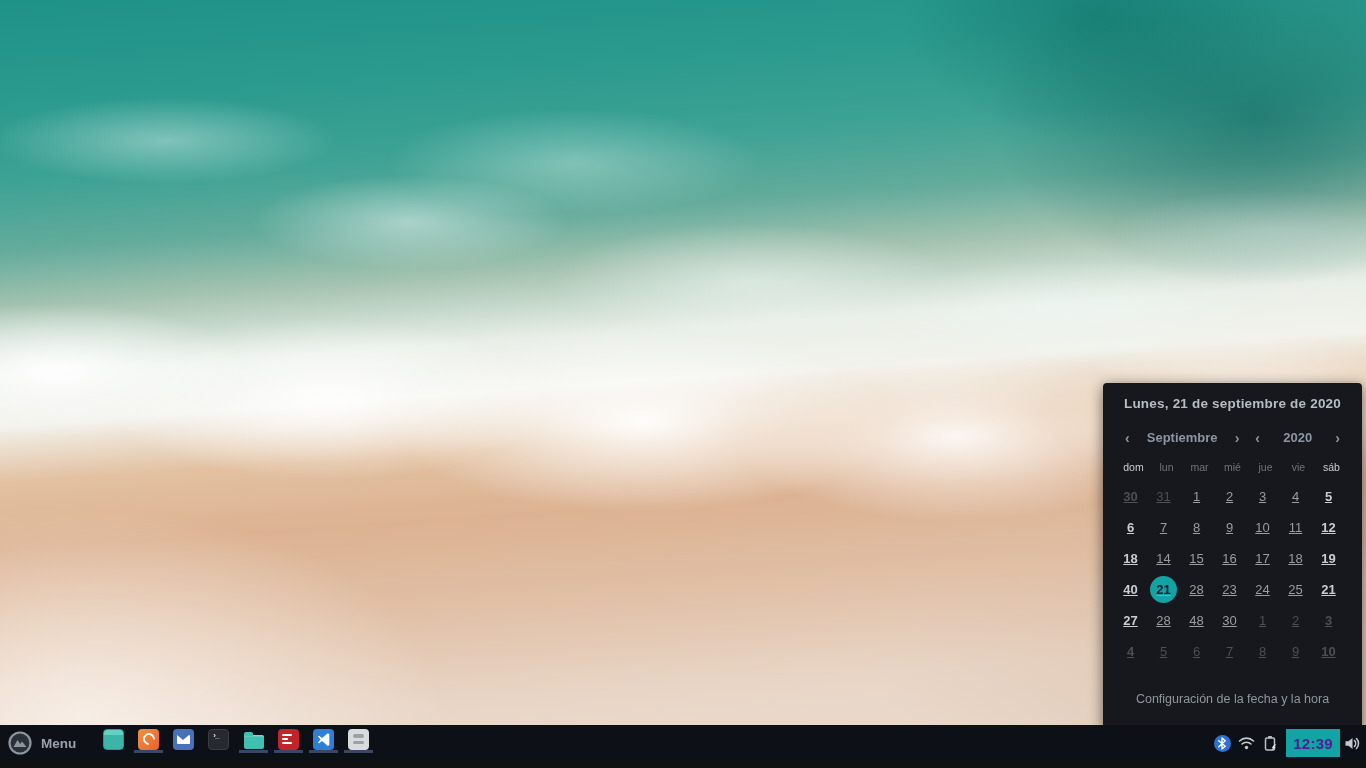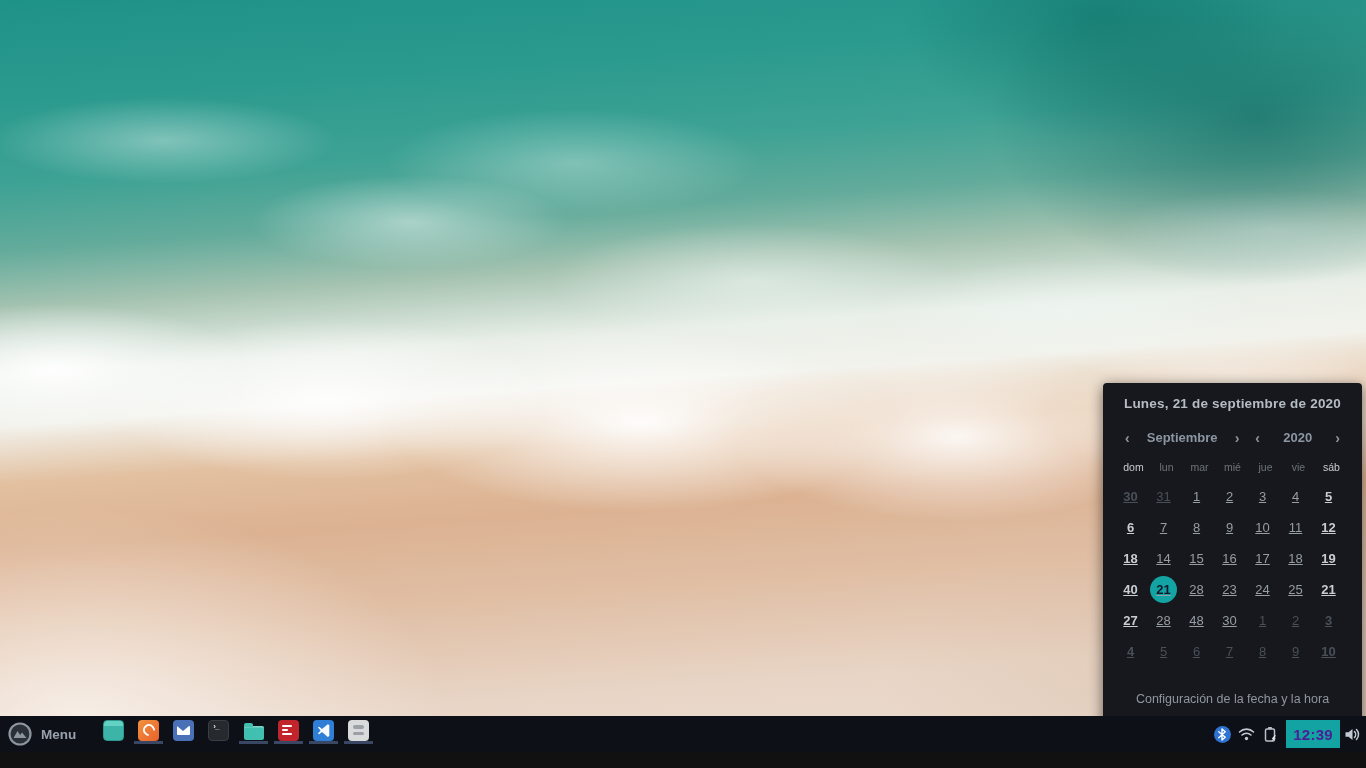--- a/index.html
+++ b/index.html
@@ -50,21 +50,21 @@
               margin-top:8px; padding:0 14px; font-size:13px; text-align:center; }
   .day { display:flex; align-items:center; justify-content:flex-start; color:#979da4;text-decoration:underline; }
   .cal-grid .day:nth-child(7n+1), .cal-grid .day:nth-child(7n) { font-weight:bold; color:#c8cdd3; }
   .cal-grid .day.muted { color:#4a5058 !important; }
   .day span { display:inline-flex; align-items:center; justify-content:center; width:27px; height:27px; border-radius:50%; }
   .day.selected span { background:var(--accent,#14a3a3); color:#0f172a; font-weight:bold; }
   .cal-footer { margin-top:auto; margin-bottom:27px; text-align:center; font-size:12.5px; color:#8f969e; }
 
   
   .taskbar {
-    position:absolute; left:0; right:0; bottom:16px; height:36px;
+    position:absolute; left:0; right:0; bottom:7px; height:36px;
     background:#0d1017; display:flex; align-items:center; z-index:10;
   }
   .menu-button { display:flex; align-items:center; gap:9px; padding:0 10px 0 8px; height:100%; }
   .menu-label { font-size:13.5px; font-weight:bold; color:#99a2ac; }
   .launchers { display:flex; height:100%; margin-left:10px; }
   .launcher { position:relative; width:35px; height:28px; display:flex; align-items:center; justify-content:center; }
   .launcher .ind { position:absolute; left:3px; right:3px; bottom:0; height:3px; background:#3a4764; display:none; }
   .launcher.running .ind { display:block; }
   .appicon { width:21px; height:21px; border-radius:4px; display:flex; align-items:center; justify-content:center; position:relative; }
 

